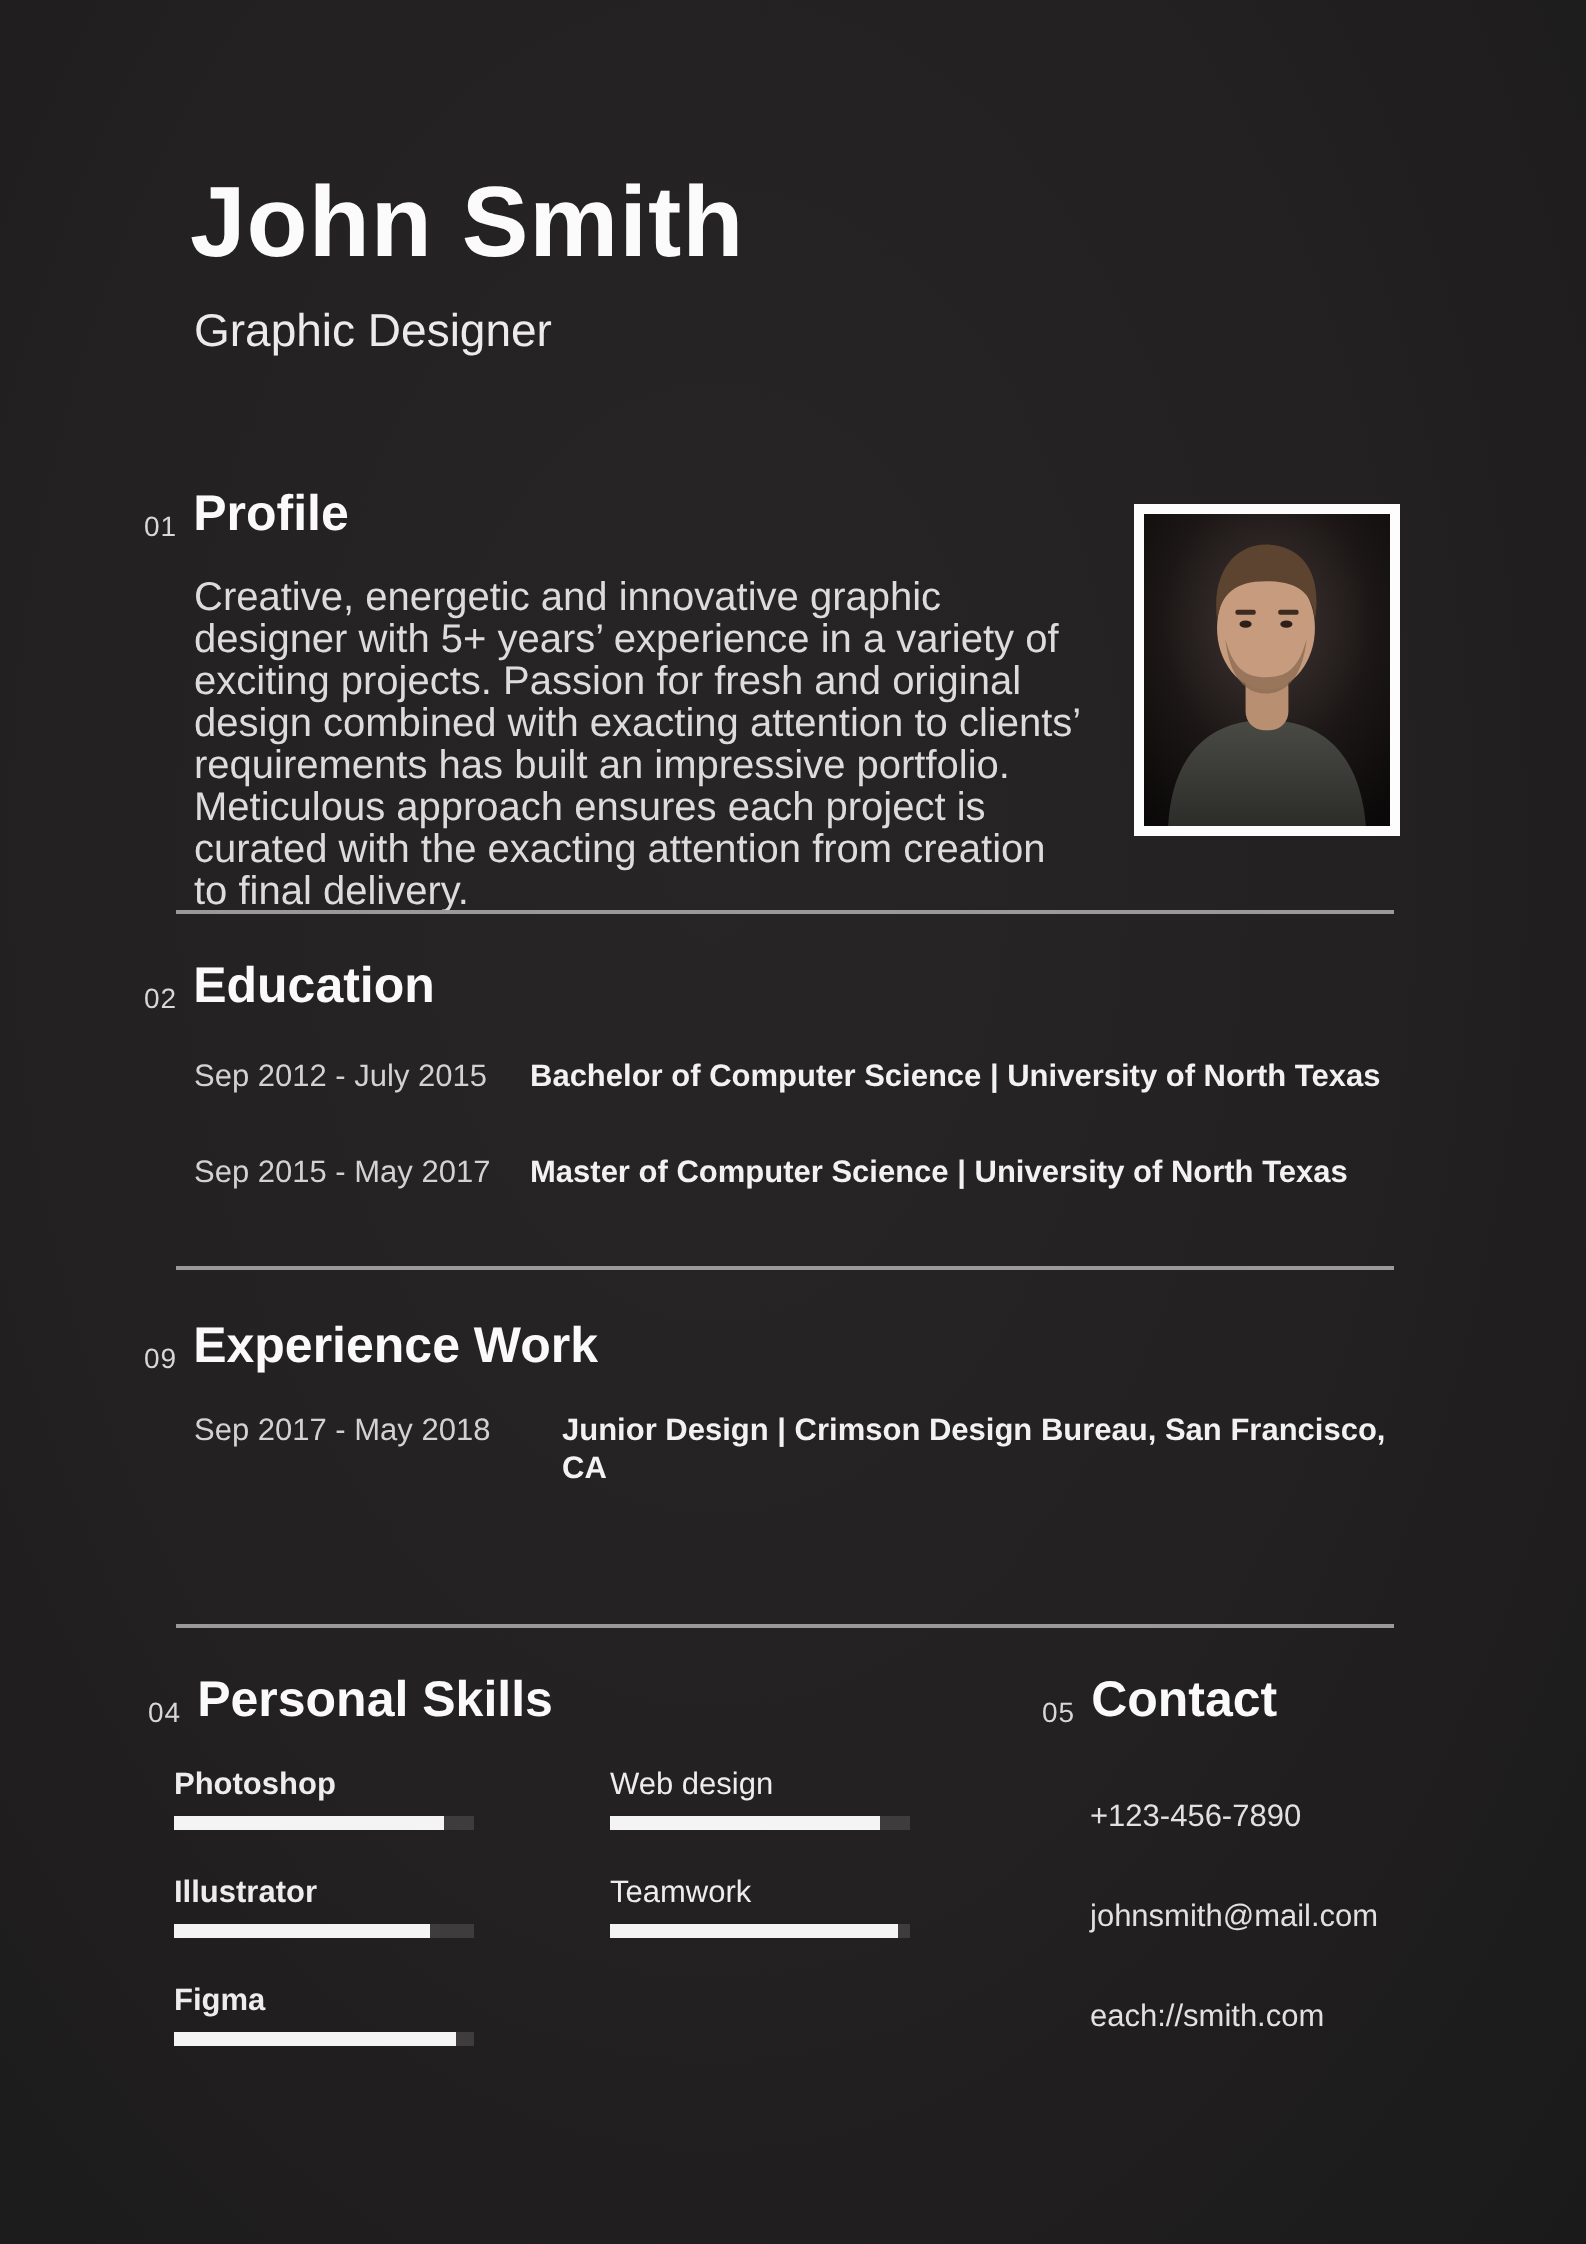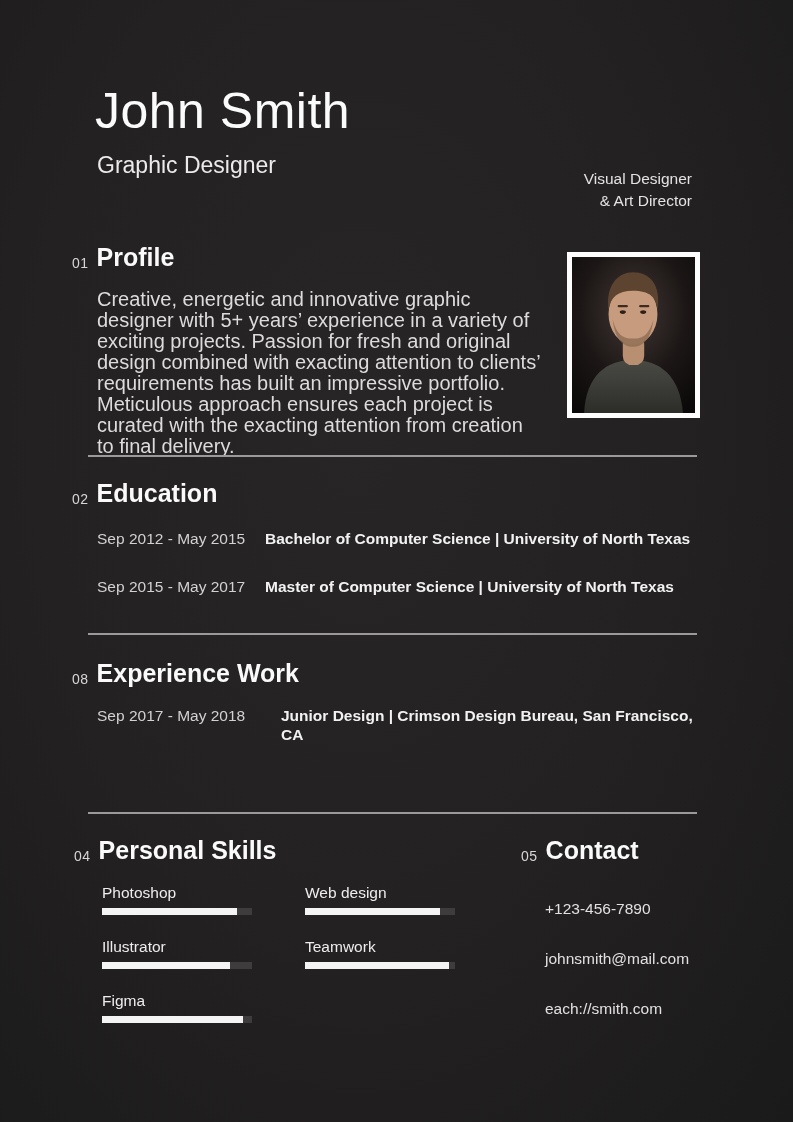--- a/index.html
+++ b/index.html
@@ -12,21 +12,21 @@
     height: 1122px;
     margin: 0 auto;
     overflow: hidden;
     background: radial-gradient(ellipse at 45% 38%, #272526 0%, #232122 52%, #1b1a1b 100%);
     color: #eceaea;
   }
 
   
   .name {
     position: absolute; left: 95px; top: 84px;
-    font-size: 50px; font-weight: 400; color: #fbfbfb;
+    font-size: 50px; font-weight: 700; color: #fbfbfb;
     letter-spacing: 0.5px; line-height: 1.1;
   }
   .subtitle {
     position: absolute; left: 97px; top: 152px;
     font-size: 23px; font-weight: 400; color: #eceaea;
   }
   .role {
     position: absolute; right: 101px; top: 168px;
     text-align: right; font-size: 15.5px; line-height: 21.5px; color: #e4e2e2;
   }
@@ -74,24 +74,20 @@
   .contact-list { position: absolute; left: 545px; top: 899px; }
   .contact-item { font-size: 15.5px; color: #e2e0e0; margin-bottom: 31px; line-height: 19px; }
 </style>
 </head>
 <body>
 
 <div class="page">
 
   <div class="name">John Smith</div>
   <div class="subtitle">Graphic Designer</div>
-  <div class="role">
-    <div>Visual Designer</div>
-    <div>&amp; Art Director</div>
-  </div>
 
   <div class="sec-head" style="left:72px; top:243px;">
     <span class="sec-num">01</span>
     <span class="sec-title">Profile</span>
   </div>
   <div class="para">Creative, energetic and innovative graphic designer with 5+ years’ experience in a variety of exciting projects. Passion for fresh and original design combined with exacting attention to clients’ requirements has built an impressive portfolio. Meticulous approach ensures each project is curated with the exacting attention from creation to final delivery.</div>
 
   <div class="photo-frame">
     <svg viewBox="0 0 121 153" preserveAspectRatio="xMidYMid slice">
       <defs>
@@ -118,47 +114,47 @@
     </svg>
   </div>
 
   <div class="hr" style="top:455px;"></div>
 
   <div class="sec-head" style="left:72px; top:479px;">
     <span class="sec-num">02</span>
     <span class="sec-title">Education</span>
   </div>
   <div class="row" style="top:529px;">
-    <span class="row-date">Sep 2012 - May 2015</span>
+    <span class="row-date">Sep 2012 - July 2015</span>
     <span class="row-desc">Bachelor of Computer Science | University of North Texas</span>
   </div>
   <div class="row" style="top:577px;">
     <span class="row-date">Sep 2015 - May 2017</span>
     <span class="row-desc">Master of Computer Science | University of North Texas</span>
   </div>
 
   <div class="hr" style="top:633px;"></div>
 
   <div class="sec-head" style="left:72px; top:659px;">
-    <span class="sec-num">08</span>
+    <span class="sec-num">09</span>
     <span class="sec-title">Experience Work</span>
   </div>
   <div class="row" style="top:706px;gap:16px;">
     <span class="row-date">Sep 2017 - May 2018</span>
     <span class="row-desc">Junior Design | Crimson Design Bureau, San Francisco, CA</span>
   </div>
 
   <div class="hr" style="top:812px;"></div>
 
   <div class="sec-head" style="left:74px; top:836px;">
     <span class="sec-num">04</span>
     <span class="sec-title">Personal Skills</span>
   </div>
 
-  <div class="skill-col" style="left:102px; top:884px;">
+  <div class="skill-col" style="left:87px; top:884px;font-weight:bold;">
     <div class="skill-item">
       <div class="skill-label">Photoshop</div>
       <div class="skill-bar">
         <div class="skill-fill" style="width: 90%;"></div>
       </div>
     </div>
     <div class="skill-item">
       <div class="skill-label">Illustrator</div>
       <div class="skill-bar">
         <div class="skill-fill" style="width: 85%;"></div>

